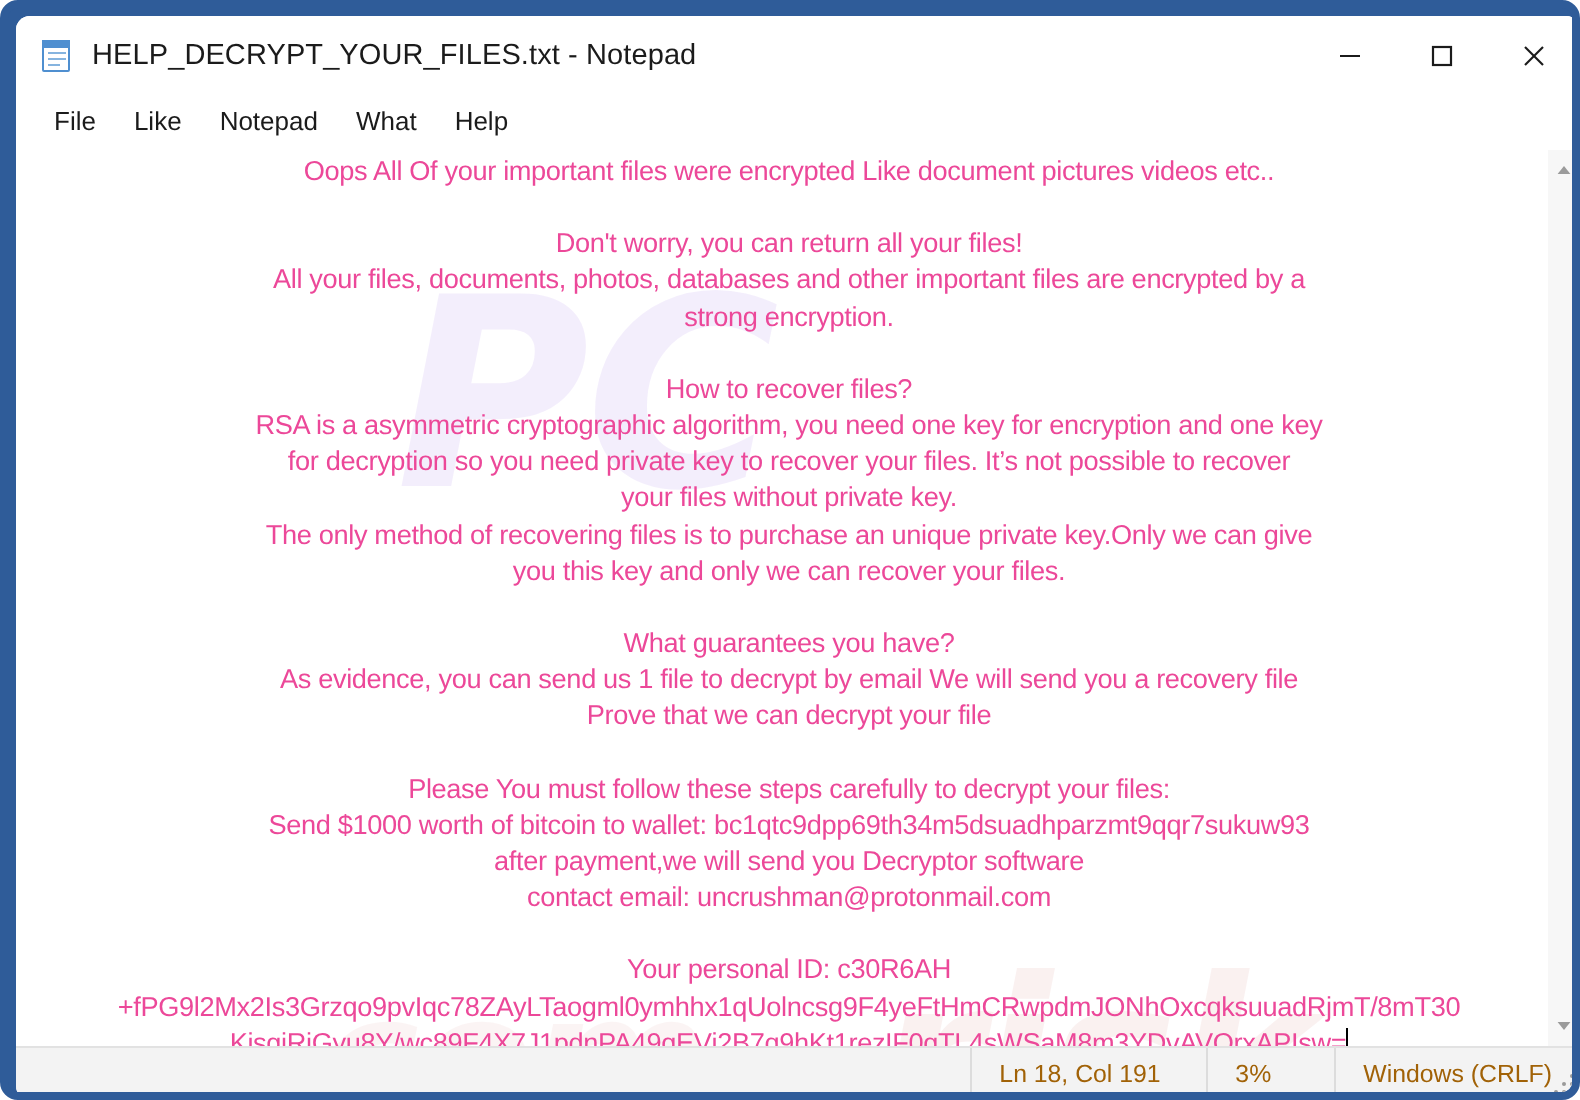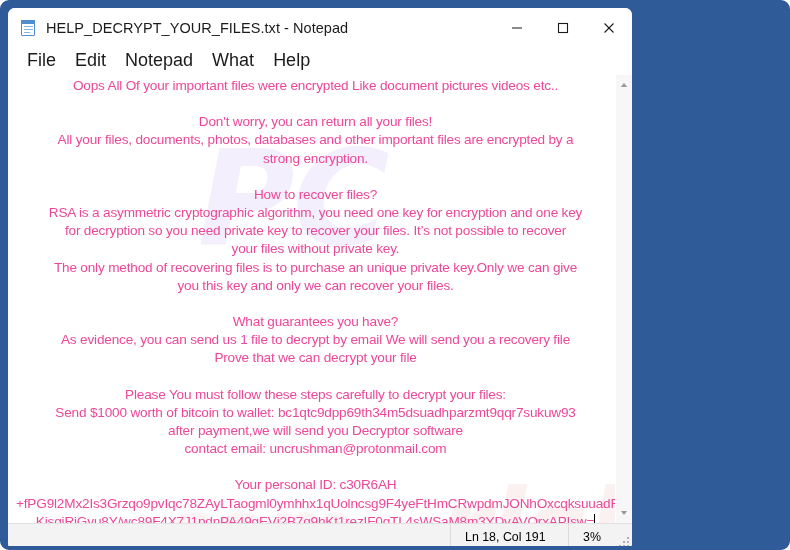--- a/index.html
+++ b/index.html
@@ -22,21 +22,21 @@
     box-sizing: border-box;
     background: #2f5c99;
     border: 4px solid #2f5c99;
     border-radius: 9px;
     overflow: hidden;
   }
 
   .window-inner {
     position: absolute;
     left: 4px; top: 4px;
-    width: 624px;
+    width: 782px;
     height: 542px;
     background: #ffffff;
     border-radius: 7px;
     overflow: hidden;
     display: flex;
     flex-direction: column;
   }
 
   
   .titlebar {
@@ -115,21 +115,21 @@
   .menubar {
     height: 27px;
     min-height: 27px;
     background: #ffffff;
     display: flex;
     align-items: center;
     padding-left: 10px;
     gap: 1px;
   }
   .menu-item {
-    font-size: 18px;
+    font-size: 13px;
     color: #1b1b1b;
     padding: 3px 9px;
     border-radius: 3px;
     white-space: nowrap;
   }
 
   
   .editor-wrap {
     flex: 1;
     position: relative;
@@ -237,21 +237,21 @@
 
   
   .statusbar {
     height: 26px;
     min-height: 26px;
     background: #f3f3f3;
     border-top: 1px solid #e2e2e2;
     display: flex;
     align-items: center;
     font-size: 12.4px;
-    color: #000000;
+    color: #a16207;
     position: relative;
   }
   .sb-spacer { flex: 1; }
   .sb-cell {
     padding: 0 14px;
     height: 26px;
     display: flex;
     align-items: center;
     border-left: 1px solid #dcdcdc;
     white-space: nowrap;
@@ -307,21 +307,21 @@
           <svg width="12" height="12" viewBox="0 0 12 12">
             <line x1="1.5" y1="1.5" x2="10.5" y2="10.5" stroke="#1b1b1b" stroke-width="1.1"></line>
             <line x1="10.5" y1="1.5" x2="1.5" y2="10.5" stroke="#1b1b1b" stroke-width="1.1"></line>
           </svg>
         </div>
       </div>
     </div>
 
     <div class="menubar">
       <div class="menu-item">File</div>
-      <div class="menu-item">Edit</div>
+      <div class="menu-item">Like</div>
       <div class="menu-item">Notepad</div>
       <div class="menu-item">What</div>
       <div class="menu-item">Help</div>
     </div>
 
     <div class="editor-wrap">
       <div class="editor">
         <div class="watermark">
           <span class="wm-txt wm1">PC</span>
           <span class="wm-txt wm2">risk</span>
@@ -366,20 +366,21 @@
             <path d="M4 5 L0.8 1 L7.2 1 Z" fill="#9b9b9b"></path>
           </svg>
         </div>
       </div>
     </div>
 
     <div class="statusbar">
       <div class="sb-spacer"></div>
       <div class="sb-cell sb-ln">Ln 18, Col 191</div>
       <div class="sb-cell sb-zoom">3%</div>
+      <div class="sb-cell sb-eol">Windows (CRLF)</div>
       <div class="grip">
         <i style="right:0px;bottom:0px;"></i>
         <i style="right:4px;bottom:0px;"></i>
         <i style="right:8px;bottom:0px;"></i>
         <i style="right:0px;bottom:4px;"></i>
         <i style="right:4px;bottom:4px;"></i>
         <i style="right:0px;bottom:8px;"></i>
       </div>
     </div>
 

